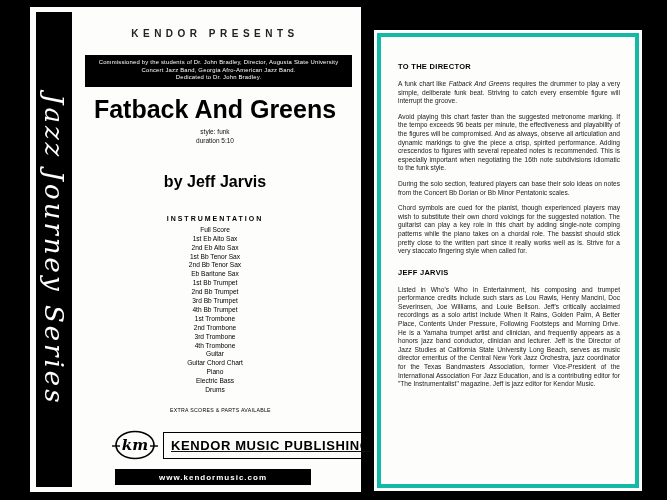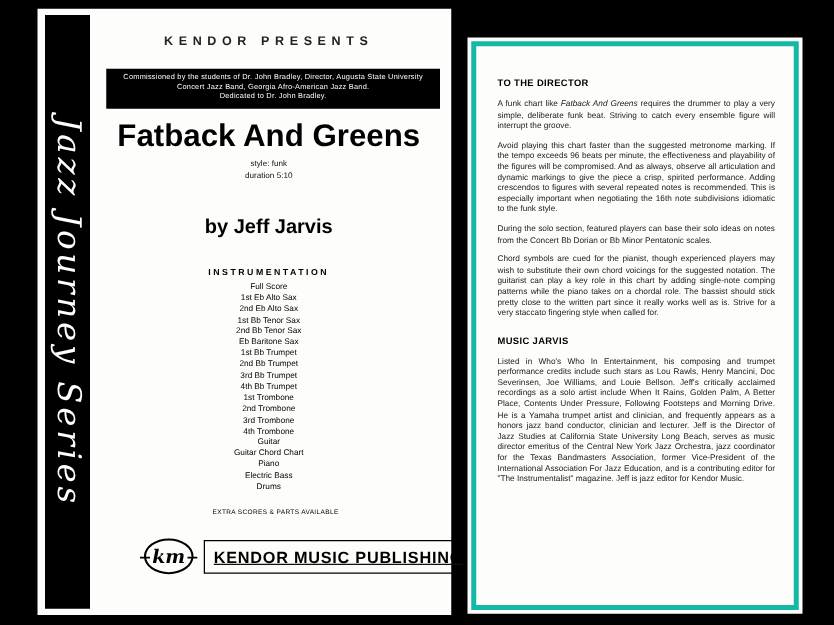--- a/index.html
+++ b/index.html
@@ -139,36 +139,39 @@
       <div class="publisher-row">
         <svg class="logo-svg" width="46" height="40" viewBox="0 0 46 40">
           <line x1="0" y1="21" x2="8" y2="21" stroke="#000" stroke-width="1.4"></line>
           <line x1="38" y1="21" x2="46" y2="21" stroke="#000" stroke-width="1.4"></line>
           <ellipse cx="23" cy="20" rx="19" ry="13.5" fill="none" stroke="#000" stroke-width="1.6"></ellipse>
           <text x="23" y="25" text-anchor="middle" font-family="DejaVu Serif, serif" font-style="italic" font-weight="bold" font-size="15" fill="#000">km</text>
         </svg>
         <div class="publisher-box">KENDOR MUSIC PUBLISHING</div>
       </div>
 
+      <div class="website-bar">
+        <span>www.kendormusic.com</span>
+      </div>
     </div>
   </div>
 
   <div class="page right-page">
     <div class="right-inner">
 
       <div class="dir-heading">TO THE DIRECTOR</div>
 
       <p class="body-para"><span>A funk chart like </span><span class="ital">Fatback And Greens</span><span> requires the drummer to play a very simple, deliberate funk beat. Striving to catch every ensemble figure will interrupt the groove.</span></p>
 
       <p class="body-para">Avoid playing this chart faster than the suggested metronome marking. If the tempo exceeds 96 beats per minute, the effectiveness and playability of the figures will be compromised. And as always, observe all articulation and dynamic markings to give the piece a crisp, spirited performance. Adding crescendos to figures with several repeated notes is recommended. This is especially important when negotiating the 16th note subdivisions idiomatic to the funk style.</p>
 
       <p class="body-para">During the solo section, featured players can base their solo ideas on notes from the Concert Bb Dorian or Bb Minor Pentatonic scales.</p>
 
       <p class="body-para">Chord symbols are cued for the pianist, though experienced players may wish to substitute their own chord voicings for the suggested notation. The guitarist can play a key role in this chart by adding single-note comping patterns while the piano takes on a chordal role. The bassist should stick pretty close to the written part since it really works well as is. Strive for a very staccato fingering style when called for.</p>
 
-      <div class="bio-heading">MUSIC JARVIS</div>
+      <div class="bio-heading">JEFF JARVIS</div>
 
       <p class="body-para">Listed in Who's Who In Entertainment, his composing and trumpet performance credits include such stars as Lou Rawls, Henry Mancini, Doc Severinsen, Joe Williams, and Louie Bellson. Jeff's critically acclaimed recordings as a solo artist include When It Rains, Golden Palm, A Better Place, Contents Under Pressure, Following Footsteps and Morning Drive. He is a Yamaha trumpet artist and clinician, and frequently appears as a honors jazz band conductor, clinician and lecturer. Jeff is the Director of Jazz Studies at California State University Long Beach, serves as music director emeritus of the Central New York Jazz Orchestra, jazz coordinator for the Texas Bandmasters Association, former Vice-President of the International Association For Jazz Education, and is a contributing editor for "The Instrumentalist" magazine. Jeff is jazz editor for Kendor Music.</p>
 
     </div>
   </div>
 
 </div>
 
 </body></html>

